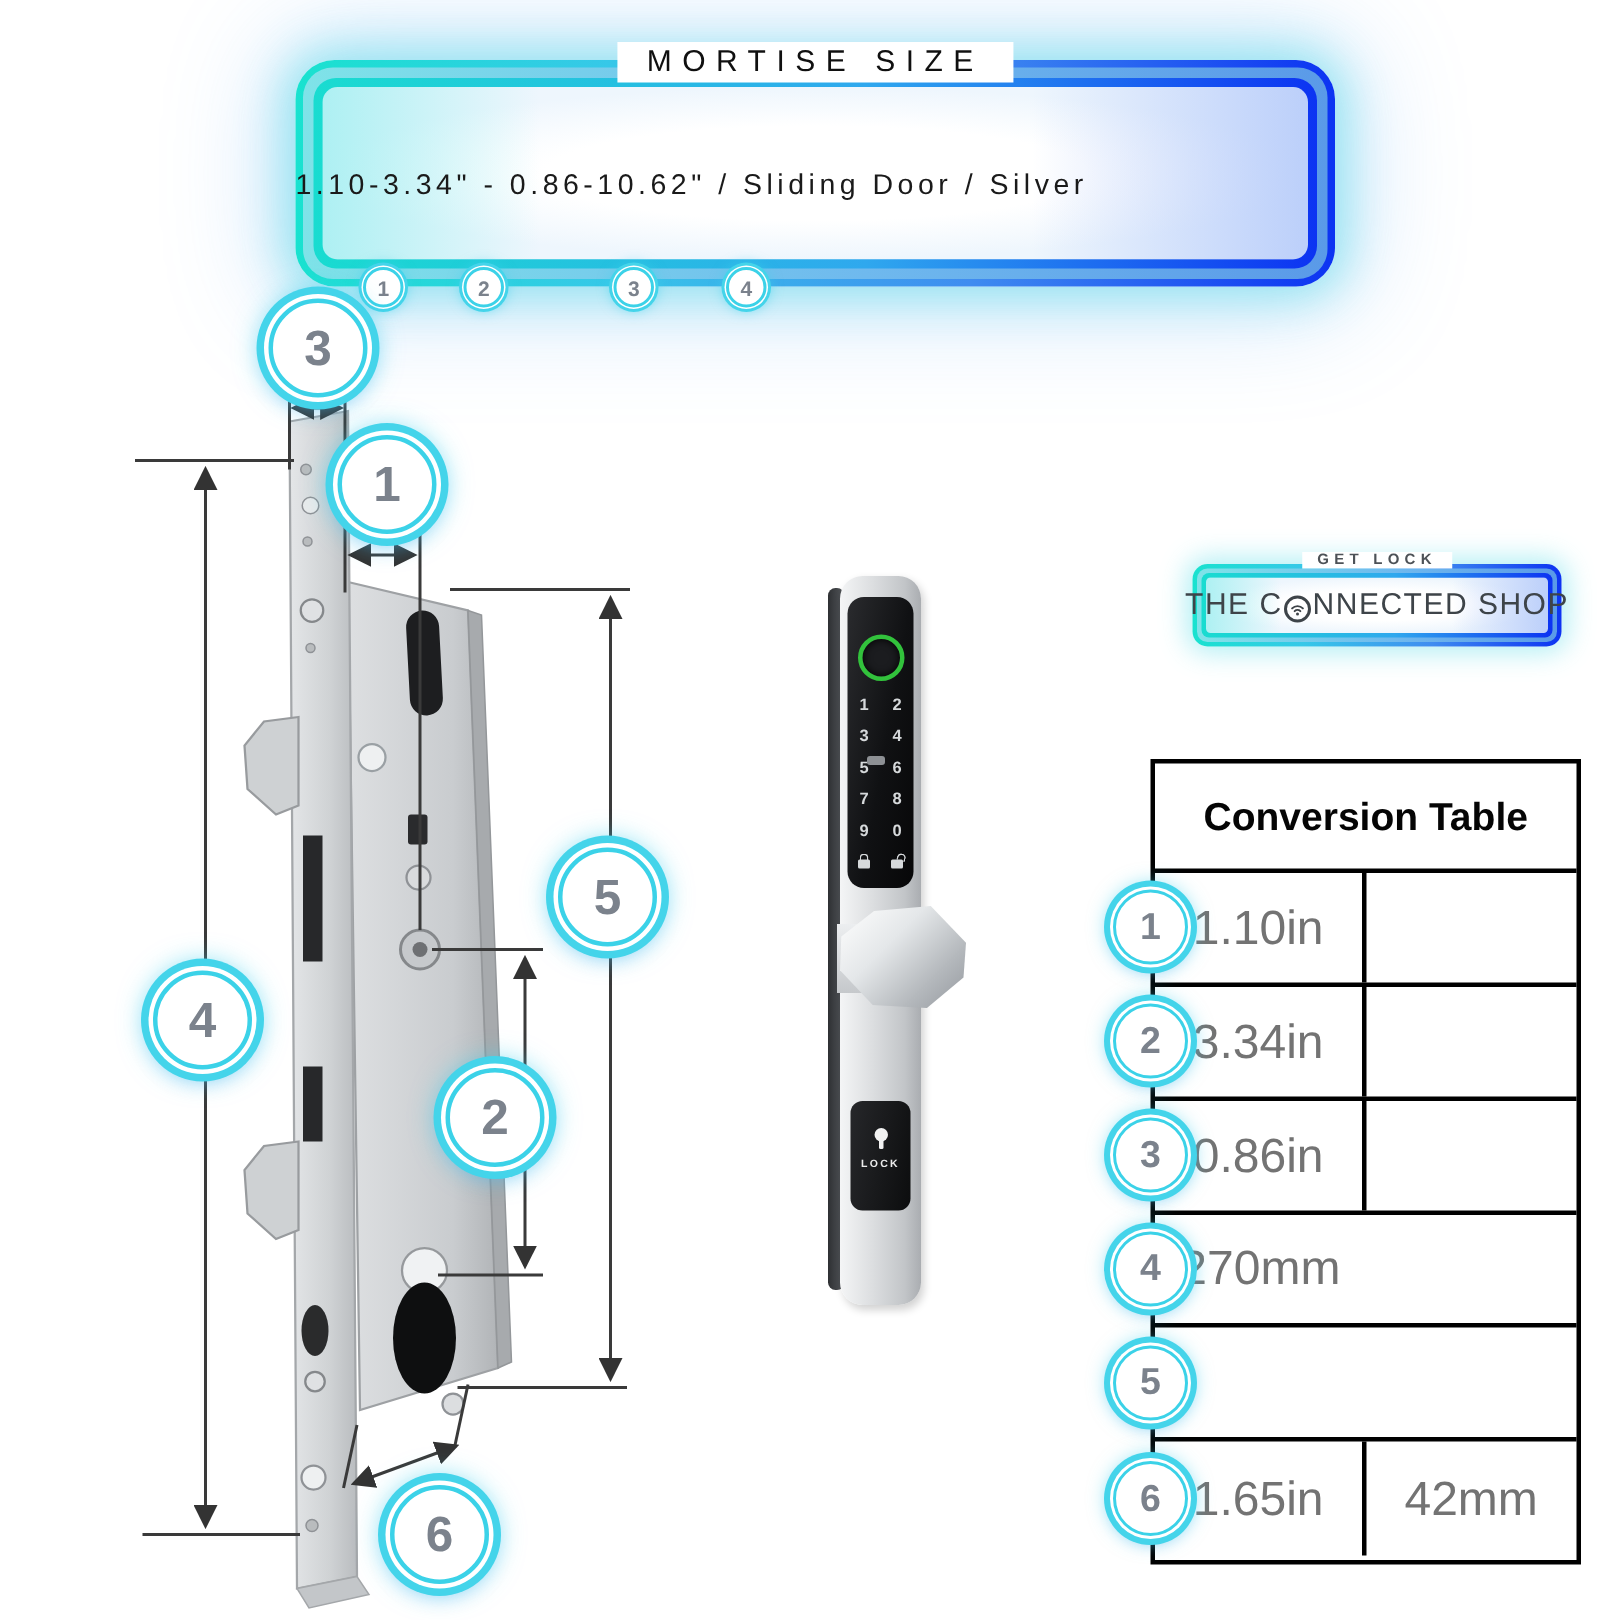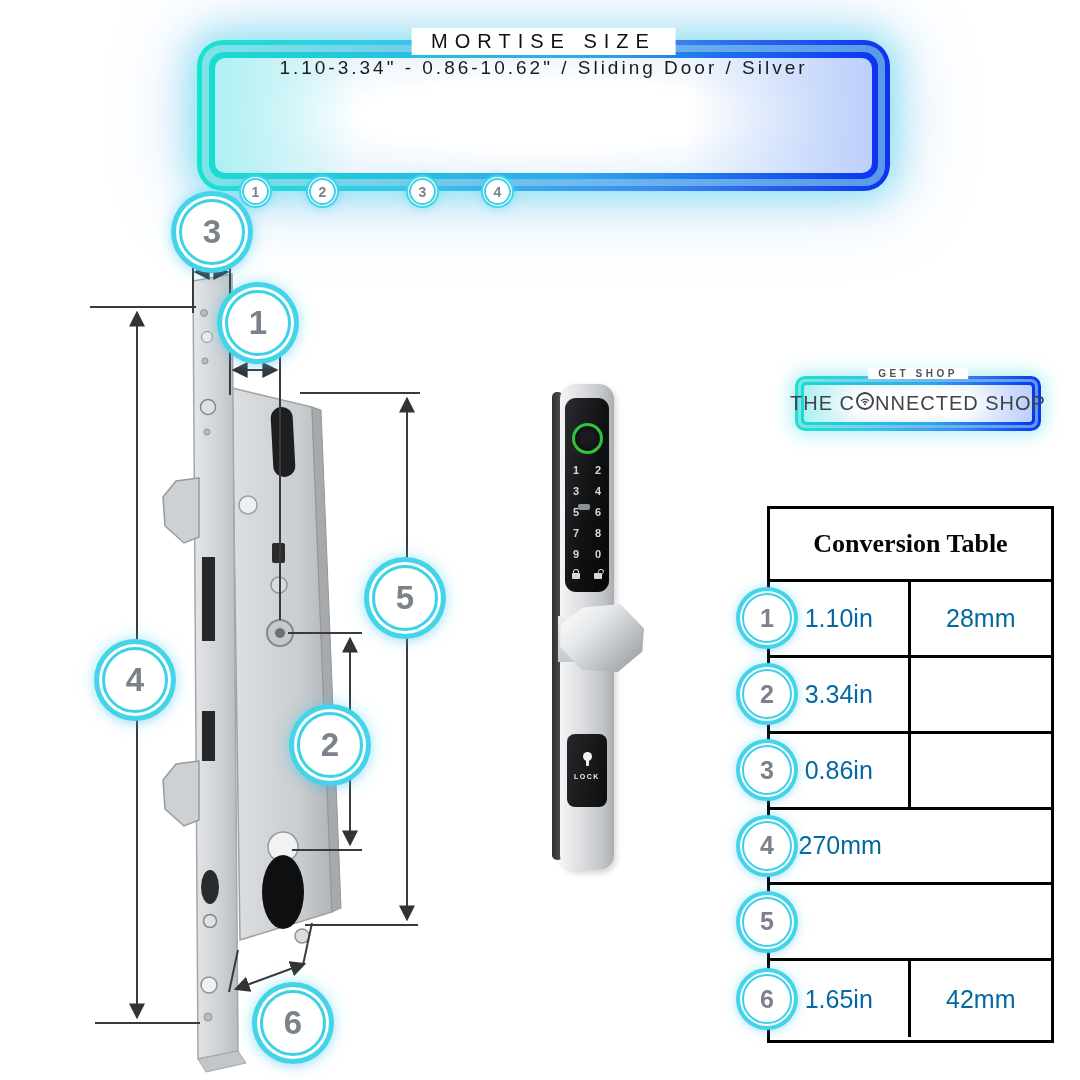--- a/index.html
+++ b/index.html
@@ -14,21 +14,21 @@
   .ring-c { background:linear-gradient(90deg,#19dcd0,#2fa8ee 55%,#0c33f2); border-radius:15px; width:100%; height:100%; }
   .ring-fill { background:
       linear-gradient(90deg, rgba(170,240,242,.95), rgba(255,255,255,0) 22%, rgba(255,255,255,0) 72%, rgba(185,205,250,.95)),
       radial-gradient(closest-side, #ffffff 55%, #eef6fd 100%);
       border-radius:10px; width:100%; height:100%; position:relative; }
 
   
   #banner { position:absolute; left:197px; top:40px; width:693px; height:151px; padding:5px; }
   #banner .ring-b { padding:7px; }
   #banner .ring-c { padding:6px; }
-  .banner-content { position:absolute; inset:0; display:flex; flex-direction:column; align-items:center; }
+  .banner-content { position:absolute; inset:0; display:flex; align-items:center; }
   .eyebrow { position:absolute; top:-12px; left:50%; transform:translateX(-50%);
              background:#fff; padding:2px 20px; white-space:nowrap;
              font-size:20px; letter-spacing:7px; color:#101010; font-weight:500; }
   .banner-title { margin-top:38px; font-size:31px; font-weight:bold; letter-spacing:-.3px; color:#090909; white-space:nowrap; }
   .banner-subtitle { margin-top:17px; font-size:19px; letter-spacing:3px; color:#1a1a1a; white-space:nowrap; }
 
   
   .ncirc { position:absolute; border-radius:50%; background:#fff; display:flex; align-items:center; justify-content:center;
            color:#7b828c; font-weight:bold; z-index:6; }
   .ncirc-lg { width:66px; height:66px; font-size:33px; border:3px solid #3bd2e8;
@@ -73,32 +73,32 @@
 
   
   #logo { position:absolute; left:795px; top:376px; width:246px; height:55px; padding:3px; border-radius:10px;
           box-shadow:0 0 18px 4px rgba(62,215,228,.4); }
   #logo.ring-a { border-radius:10px; }
   #logo .ring-b { padding:3px; border-radius:7px; }
   #logo .ring-c { padding:3px; border-radius:5px; }
   #logo .ring-fill { border-radius:3px; display:flex; align-items:center; justify-content:center; }
   .logo-tagline { position:absolute; top:-8px; left:50%; transform:translateX(-50%); background:#fff; padding:0 10px;
                   font-size:10px; letter-spacing:3.5px; color:#4d5257; font-weight:bold; white-space:nowrap; }
-  .logo-name { font-size:20px; letter-spacing:1px; color:#3e4449; white-space:nowrap; display:flex; align-items:flex-start; }
+  .logo-name { font-size:20px; letter-spacing:1px; color:#3e4449; white-space:nowrap; display:flex; align-items:flex-end; }
   .o-wifi { display:inline-flex; align-items:center; justify-content:center; width:18px; height:18px;
             border:2px solid #3e4449; border-radius:50%; margin:0 1px; }
 
   
   #conv { position:absolute; left:767px; top:506px; width:287px; height:537px; border:3px solid #000; background:#fff; }
   .conv-head { height:73px; border-bottom:3px solid #000; display:flex; align-items:center; justify-content:center;
-               font-size:26px; font-weight:bold; color:#050505;font-family:Liberation Serif, serif; }
+               font-size:26px; font-weight:bold; color:#050505; }
   .conv-rows { display:grid; grid-template-rows:repeat(6,1fr); height:calc(100% - 76px); }
   .conv-row { position:relative; display:grid; grid-template-columns:1fr 1fr; border-bottom:3px solid #000; }
   .conv-row:last-child { border-bottom:none; }
-  .conv-cell { display:flex; align-items:center; justify-content:center; font-size:25px; color:#0369a1; }
+  .conv-cell { display:flex; align-items:center; justify-content:center; font-size:32px; color:#737373; }
   .conv-cell.left { border-right:3px solid #000; }
   .conv-row .ncirc-md { left:-28px; top:50%; transform:translateY(-50%); }
 </style>
 </head>
 <body>
 
 <div id="canvas">
 
   <section id="banner" class="ring-a">
     <div class="ring-b">
@@ -242,30 +242,29 @@
                   <path d="M2.4 5.6 a5 5 0 0 1 7.2 0" fill="none" stroke="#3e4449" stroke-width="1.3" stroke-linecap="round"></path>
                   <path d="M4.1 7.4 a2.7 2.7 0 0 1 3.8 0" fill="none" stroke="#3e4449" stroke-width="1.3" stroke-linecap="round"></path>
                   <circle cx="6" cy="9.3" r="1" fill="#3e4449"></circle>
                 </svg>
               </span>
               <span>NNECTED SHOP</span>
           </div>
         </div>
       </div>
     </div>
-    <div class="logo-tagline">GET SHOP</div>
+    <div class="logo-tagline">GET LOCK</div>
   </section>
 
   <section id="conv">
     <div class="conv-head">Conversion Table</div>
     <div class="conv-rows">
       <div class="conv-row">
         <div class="ncirc ncirc-md">1</div>
         <div class="conv-cell left">1.10in</div>
-        <div class="conv-cell">28mm</div>
       </div>
       <div class="conv-row">
         <div class="ncirc ncirc-md">2</div>
         <div class="conv-cell left">3.34in</div>
       </div>
       <div class="conv-row">
         <div class="ncirc ncirc-md">3</div>
         <div class="conv-cell left">0.86in</div>
       </div>
       <div class="conv-row">

